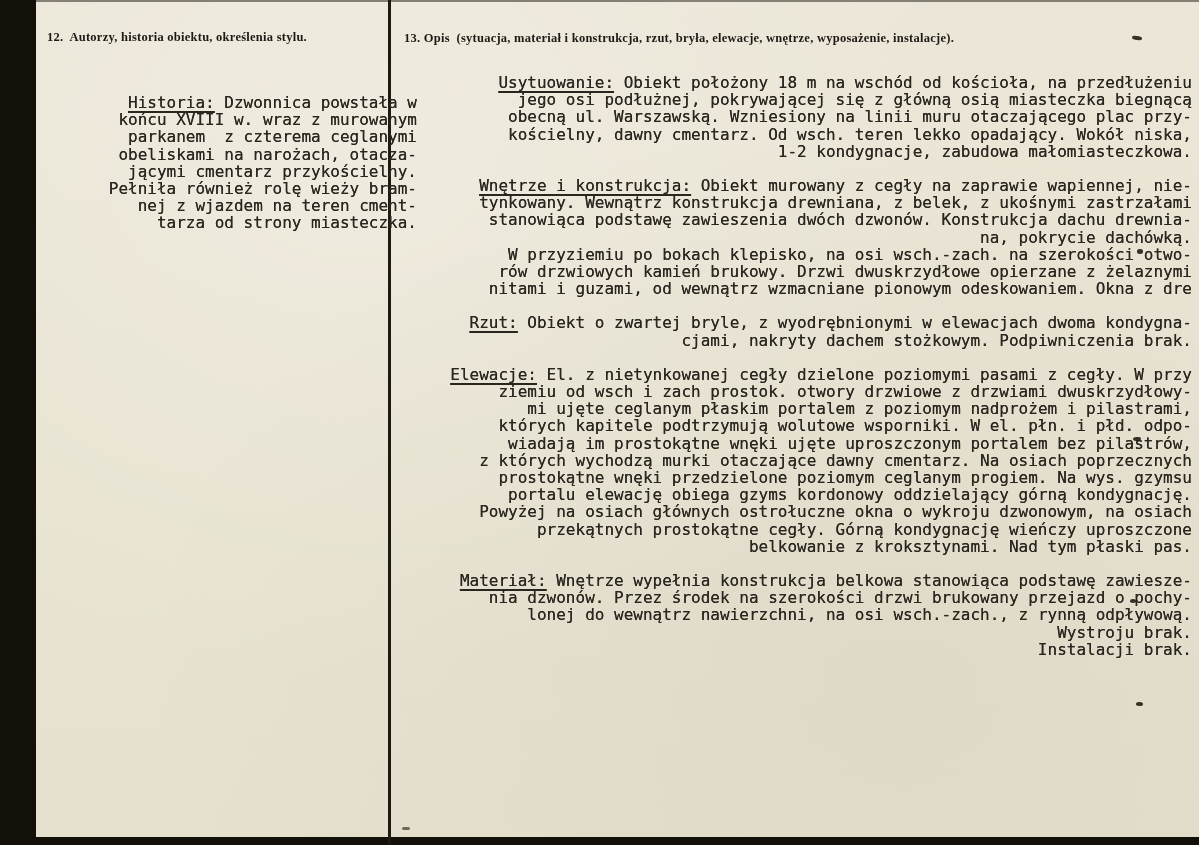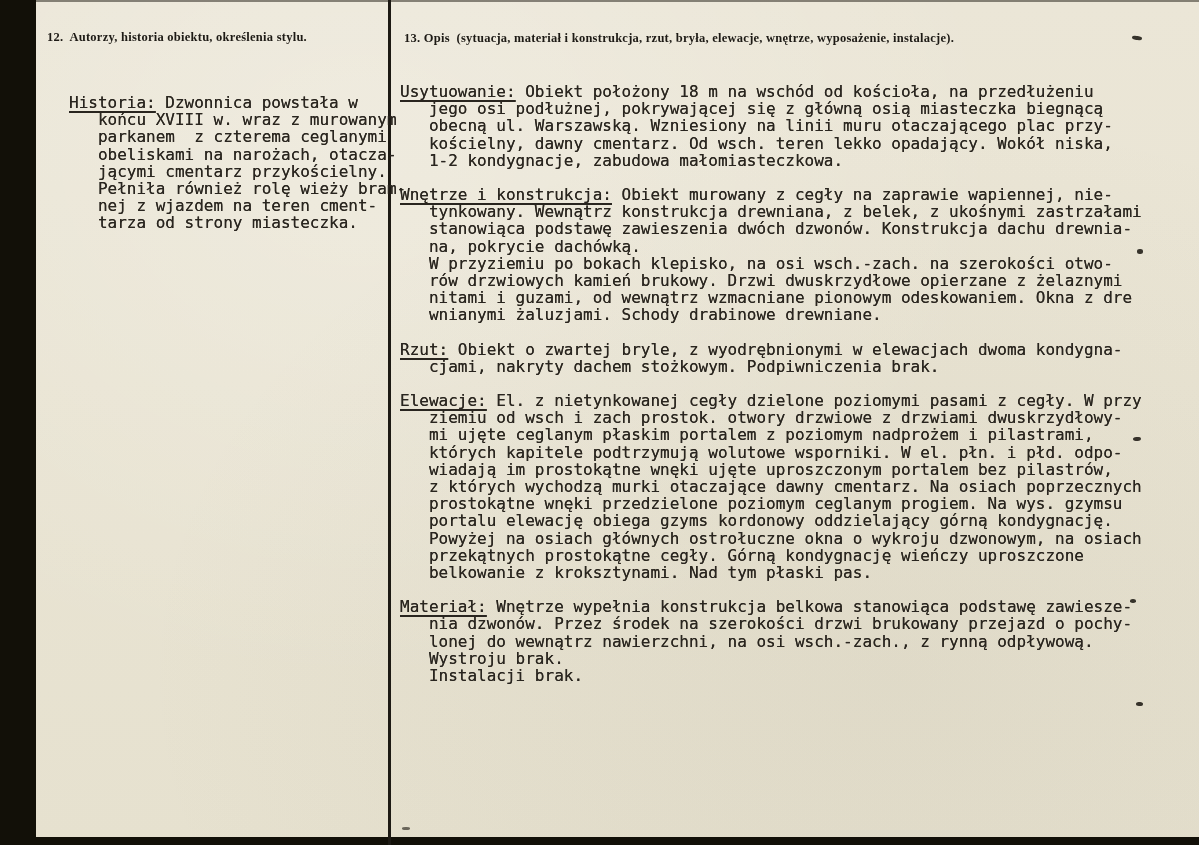--- a/index.html
+++ b/index.html
@@ -7,39 +7,40 @@
     position:relative;
     width:1199px;height:845px;
     margin:0 auto;
     overflow:hidden;
     background:
       radial-gradient(ellipse at 30% 18%, rgba(255,255,255,0.22), rgba(255,255,255,0) 55%),
       radial-gradient(ellipse at 75% 80%, rgba(120,110,85,0.07), rgba(0,0,0,0) 60%),
       linear-gradient(180deg,#ebe6d7 0%,#e9e4d3 45%,#e6e1cf 100%);
     font-family:"DejaVu Sans Mono", monospace;
     color:#29251f;
+    text-align:right;
   }
   .edge-left{position:absolute;left:0;top:0;width:36px;height:100%;background:#121008;}
   .edge-bottom{position:absolute;left:0;bottom:0;width:100%;height:8px;background:#121008;}
   .edge-top{position:absolute;left:0;top:0;width:100%;height:2px;background:rgba(28,24,16,0.5);}
   .divider{position:absolute;left:388px;top:0;width:3px;height:100%;background:#1d1a14;}
   .form-header{
     position:absolute;
     font-family:"Liberation Serif", serif;
     font-weight:700;
     font-size:12.5px;
     letter-spacing:.25px;
     color:#1d1a15;
     white-space:pre;
   }
   .form-header.hleft{left:47px;top:30px;}
   .form-header.hright{left:404px;top:31px;}
   .coltext{position:absolute;font-size:16px;line-height:17.2px;}
   .coltext.cleft{left:38px;top:94px;width:348px;margin-left:31px;}
-  .coltext.cright{left:400px;top:83px;width:792px;}
+  .coltext.cright{left:400px;top:74px;width:792px;}
   .para{margin:0 0 17px 0;}
   .tline{white-space:pre;text-shadow:0 0 0.55px rgba(40,34,26,0.85);}
   .plabel{
     text-decoration:underline;
     text-underline-offset:3px;
     text-decoration-thickness:1.5px;
   }
   .speck{position:absolute;background:#17140e;border-radius:45%;opacity:.85;}
   .s1{left:1132px;top:36px;width:10px;height:4px;transform:rotate(8deg);}
   .s2{left:1137px;top:249px;width:6px;height:5px;}
@@ -84,21 +85,20 @@
         <div class="tline">   1-2 kondygnacje, zabudowa małomiasteczkowa.</div>
       </div>
       <div class="para">
         <div class="tline"><span class="plabel">Wnętrze i konstrukcja:</span> Obiekt murowany z cegły na zaprawie wapiennej, nie-</div>
         <div class="tline">   tynkowany. Wewnątrz konstrukcja drewniana, z belek, z ukośnymi zastrzałami</div>
         <div class="tline">   stanowiąca podstawę zawieszenia dwóch dzwonów. Konstrukcja dachu drewnia-</div>
         <div class="tline">   na, pokrycie dachówką.</div>
         <div class="tline">   W przyziemiu po bokach klepisko, na osi wsch.-zach. na szerokości otwo-</div>
         <div class="tline">   rów drzwiowych kamień brukowy. Drzwi dwuskrzydłowe opierzane z żelaznymi</div>
         <div class="tline">   nitami i guzami, od wewnątrz wzmacniane pionowym odeskowaniem. Okna z dre</div>
-        <div class="tline">   wnianymi żaluzjami. Schody drabinowe drewniane.</div>
       </div>
       <div class="para">
         <div class="tline"><span class="plabel">Rzut:</span> Obiekt o zwartej bryle, z wyodrębnionymi w elewacjach dwoma kondygna-</div>
         <div class="tline">   cjami, nakryty dachem stożkowym. Podpiwniczenia brak.</div>
       </div>
       <div class="para">
         <div class="tline"><span class="plabel">Elewacje:</span> El. z nietynkowanej cegły dzielone poziomymi pasami z cegły. W przy</div>
         <div class="tline">   ziemiu od wsch i zach prostok. otwory drzwiowe z drzwiami dwuskrzydłowy-</div>
         <div class="tline">   mi ujęte ceglanym płaskim portalem z poziomym nadprożem i pilastrami,</div>
         <div class="tline">   których kapitele podtrzymują wolutowe wsporniki. W el. płn. i płd. odpo-</div>

